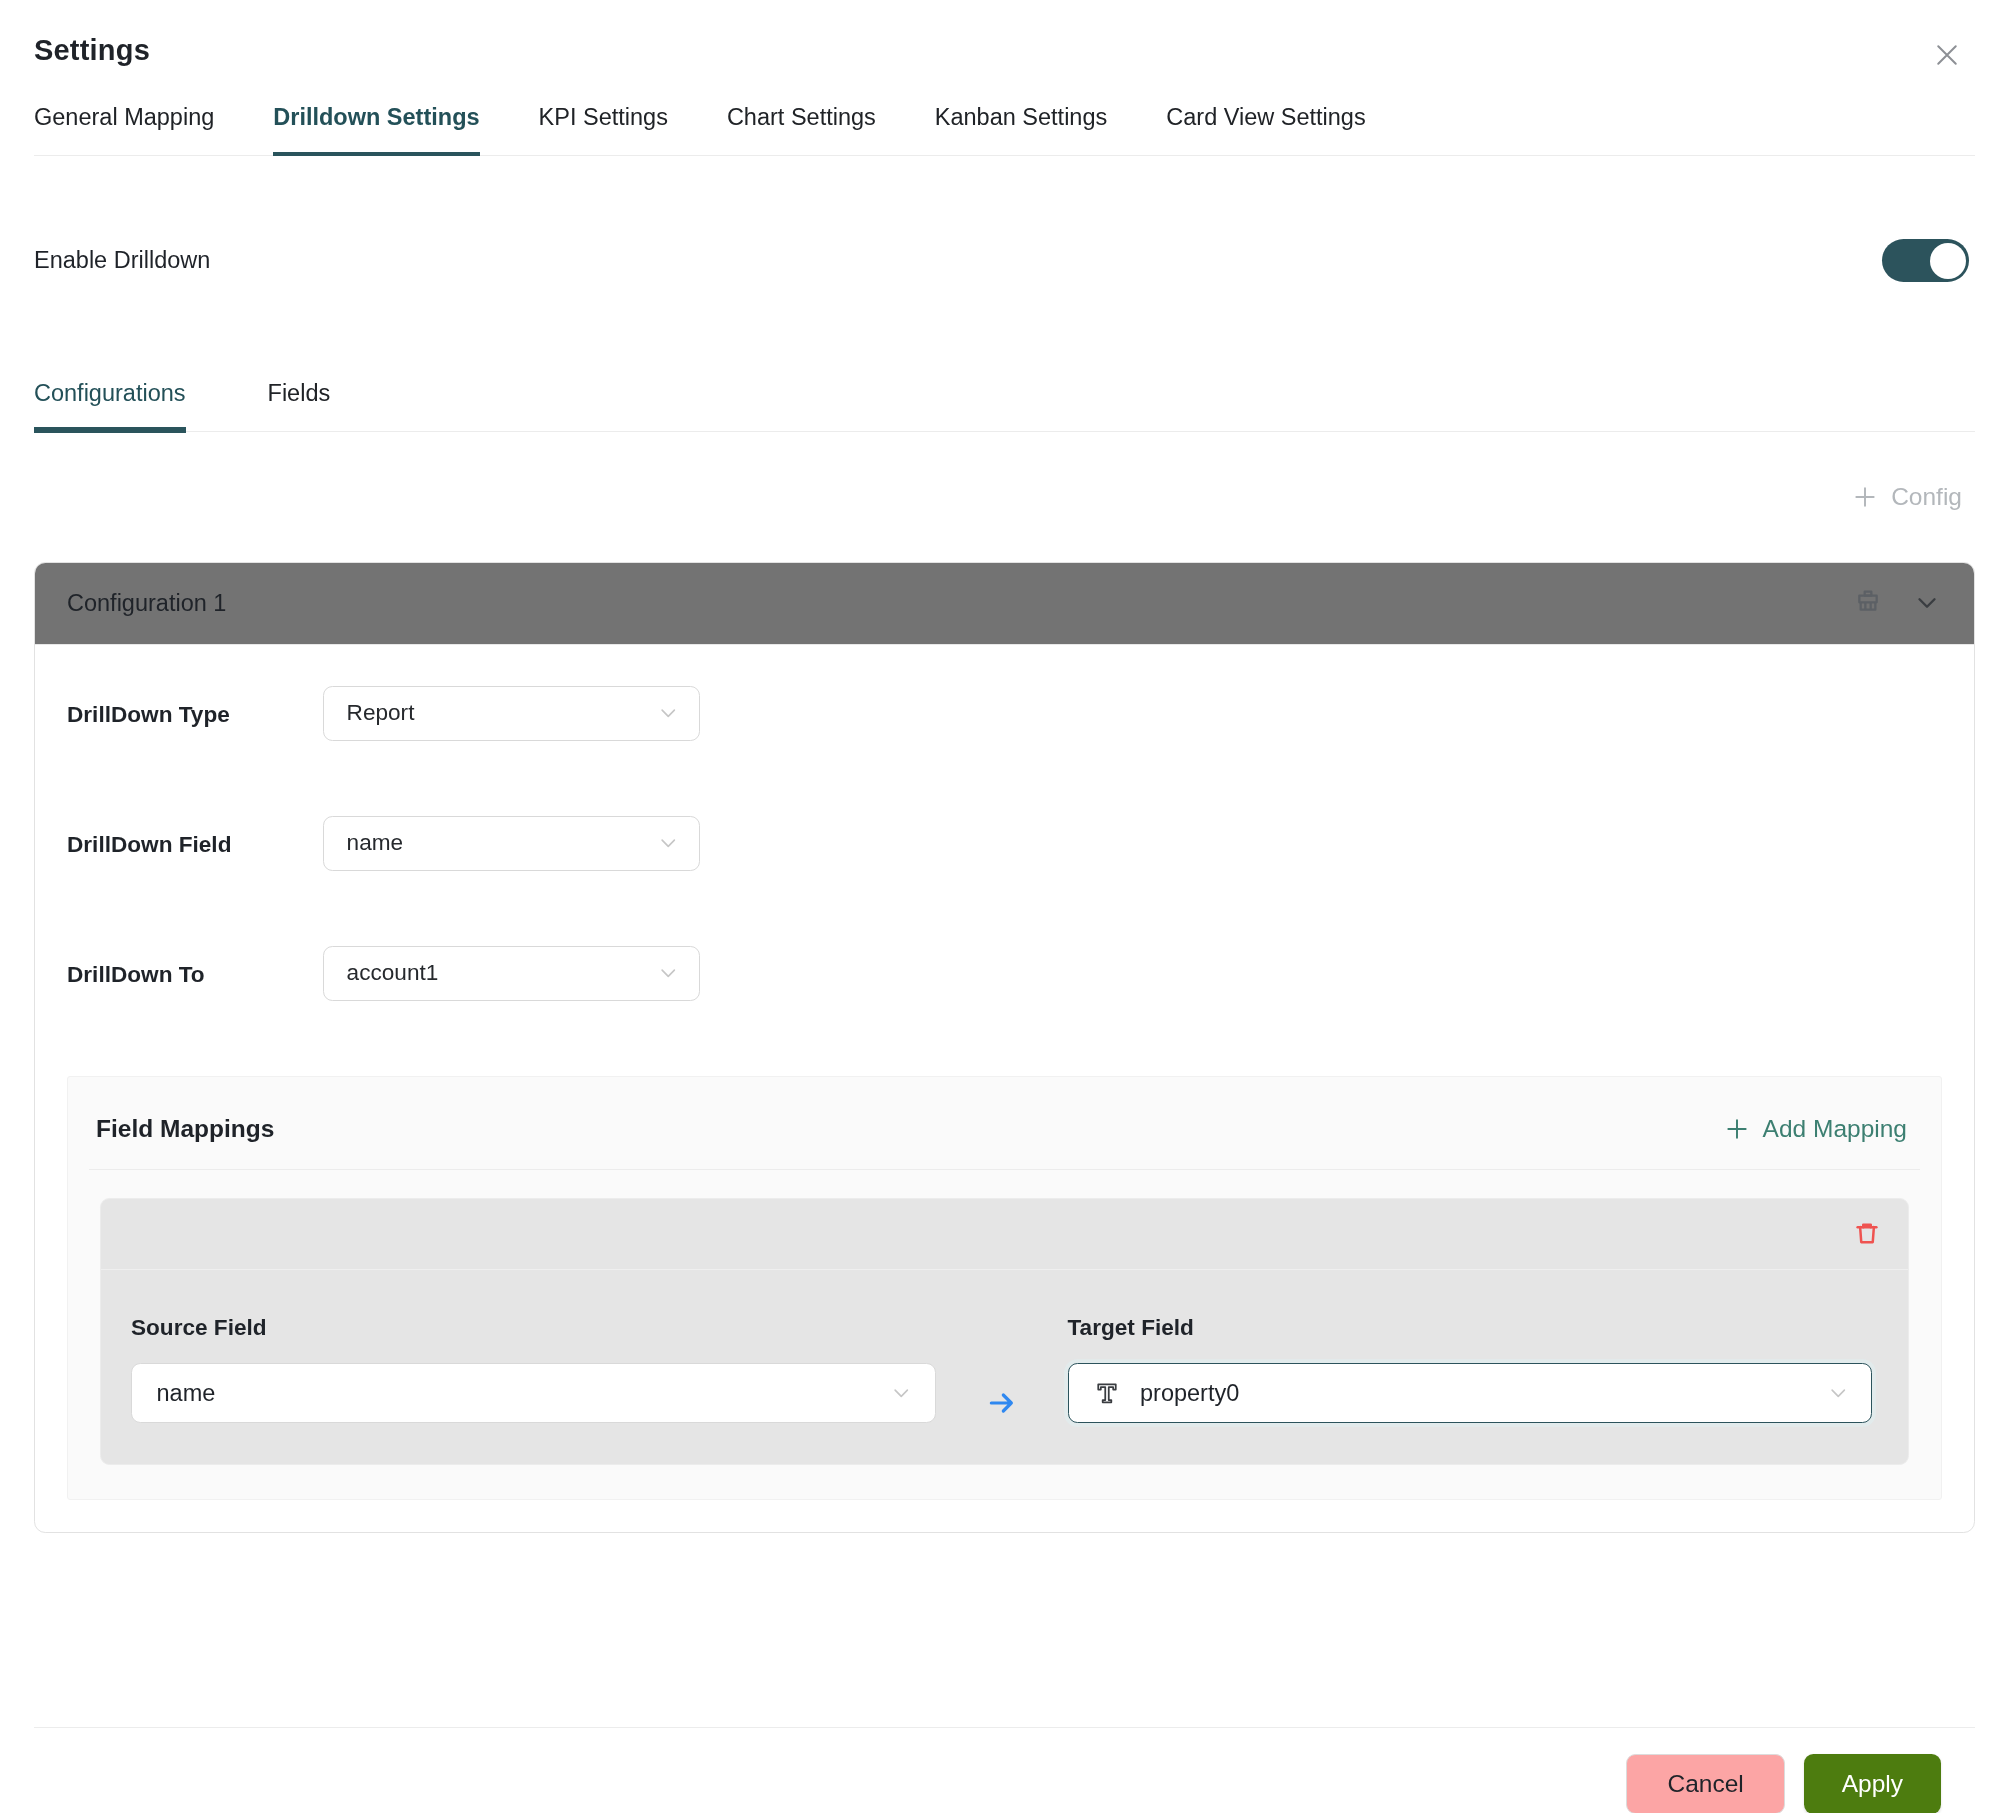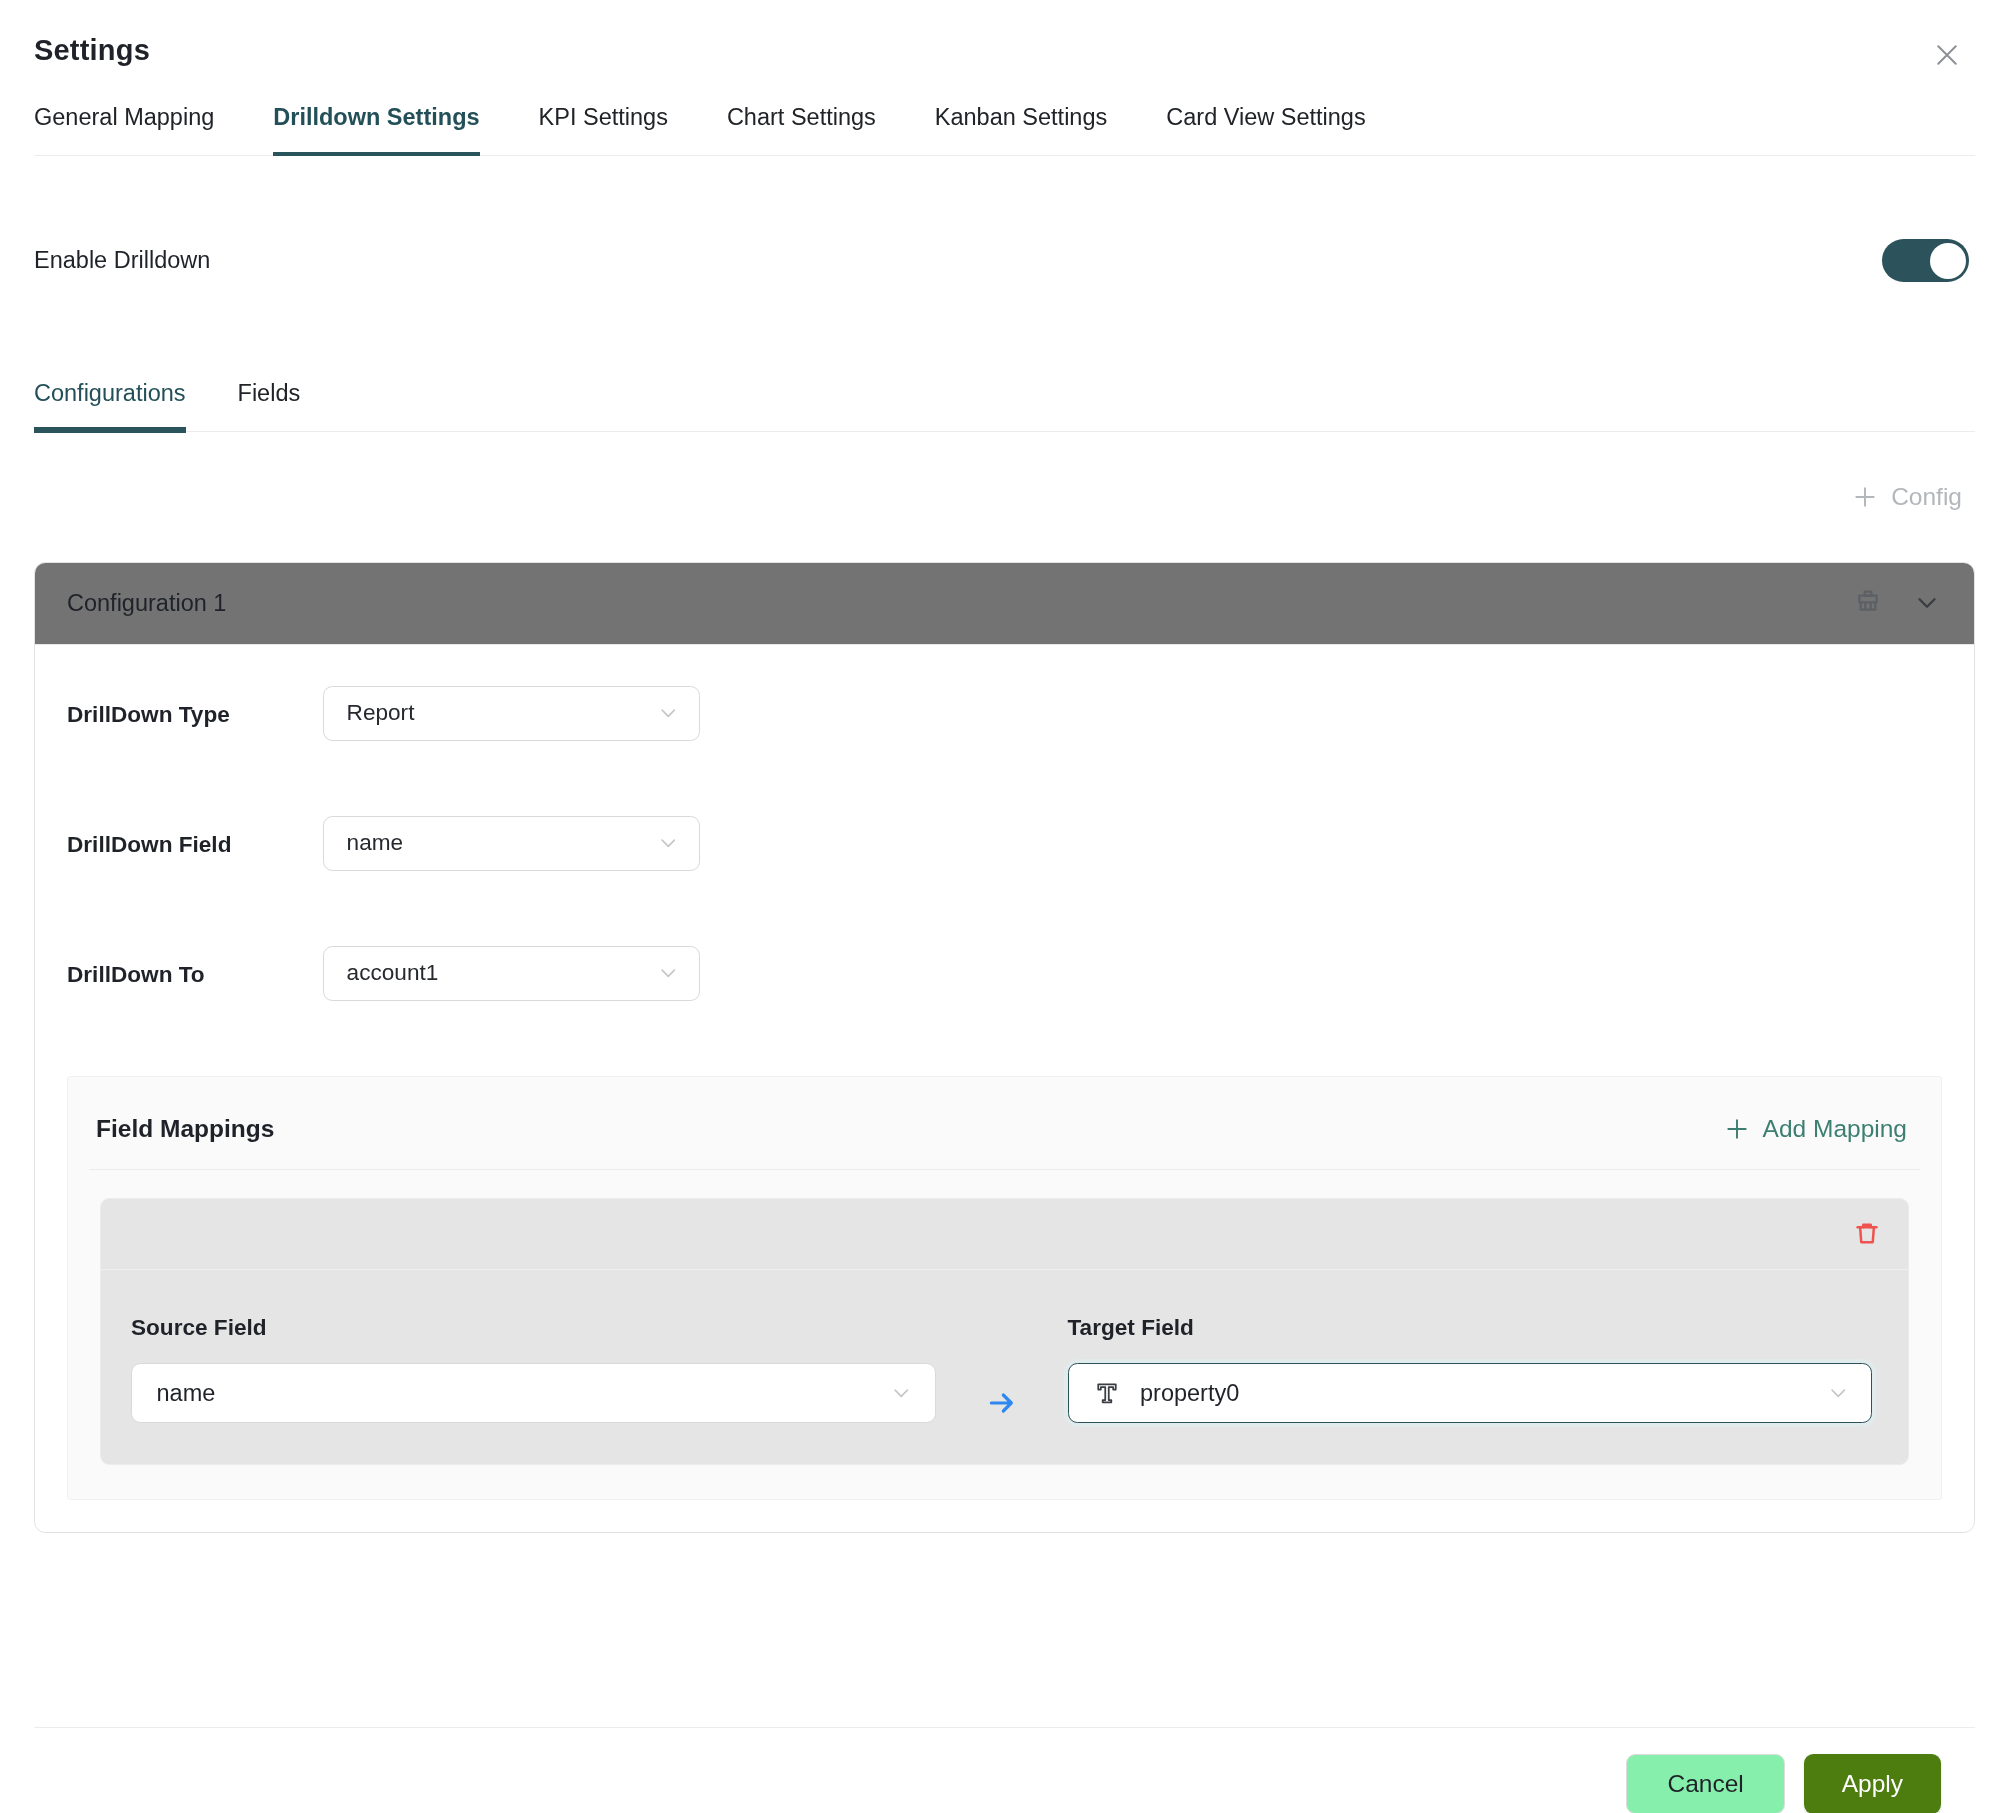--- a/index.html
+++ b/index.html
@@ -25,21 +25,21 @@
   .tab.active { color:#235058; font-weight:700; }
   .tab.active::after { content:""; position:absolute; left:0; right:0; bottom:-0.9px; height:4.7px; background:#2a545c; }
 
   
   .enable-row { display:flex; align-items:center; justify-content:space-between; margin-top:83px; padding-right:5.6px; }
   .enable-label { font-size:23.5px; }
   .toggle { width:87px; height:43px; border-radius:21.7px; background:#2c535c; position:relative; cursor:pointer; flex:none; }
   .toggle .knob { position:absolute; top:3.8px; right:3.8px; width:36px; height:36px; border-radius:50%; background:#fff; }
 
   
-  .sub-tabs { display:flex; gap:52px; margin-top:98px; border-bottom:0.9px solid #ececec; }
+  .sub-tabs { display:flex; gap:82px; margin-top:98px; border-bottom:0.9px solid #ececec; }
   .sub-tab { font-size:23.5px; padding-bottom:23.5px; cursor:pointer; position:relative; color:#202327; }
   .sub-tab.active { color:#235058; font-weight:500; }
   .sub-tab.active::after { content:""; position:absolute; left:0; right:0; bottom:-1.9px; height:5.6px; background:#2a545c; }
 
   
   .config-toolbar { display:flex; justify-content:flex-end; margin-top:51px; padding-right:13px; }
   .add-config { display:flex; align-items:center; gap:13px; font-size:24.5px; color:#b3b7bb; cursor:pointer; background:none; border:none; font-family:inherit; }
 
   
   .config-card { margin-top:51px; border:0.9px solid #e2e2e2; border-radius:11.3px; overflow:hidden; background:#fff; }
@@ -75,21 +75,21 @@
   .map-select .sel-text { font-size:23.5px; }
   .map-select.focused { border:1.9px solid #2c535c; box-shadow:0 0 0 3.8px #e2ebec; }
   .sel-left { display:flex; align-items:center; gap:19px; }
   .arrow-cell { flex:0 0 132px; display:flex; align-items:center; justify-content:center; padding-top:72px; }
 
   
   .spacer { flex:1; }
   .footer-divider { border-top:0.9px solid #ececec; margin:0 0; }
   .footer { display:flex; justify-content:flex-end; align-items:center; gap:19px; padding:26px 34px 0 0; }
   .btn { font-family:inherit; font-size:24.5px; border-radius:9.4px; cursor:pointer; }
-  .btn-cancel { background:#86efac; color:#1f2329; border:0.9px solid #dcdcdc; padding:15px 40px; }
+  .btn-cancel { background:#fca5a5; color:#1f2329; border:0.9px solid #dcdcdc; padding:15px 40px; }
   .btn-apply { background:#4d7c0f; color:#fff; border:none; padding:16px 38px; box-shadow:0 1.9px 2.8px rgba(0,0,0,.12); }
 </style>
 </head>
 <body>
 
 <div class="dialog">
 
   <div class="dlg-header">
     <div class="dlg-title">Settings</div>
     <button class="close-btn" aria-label="close">

